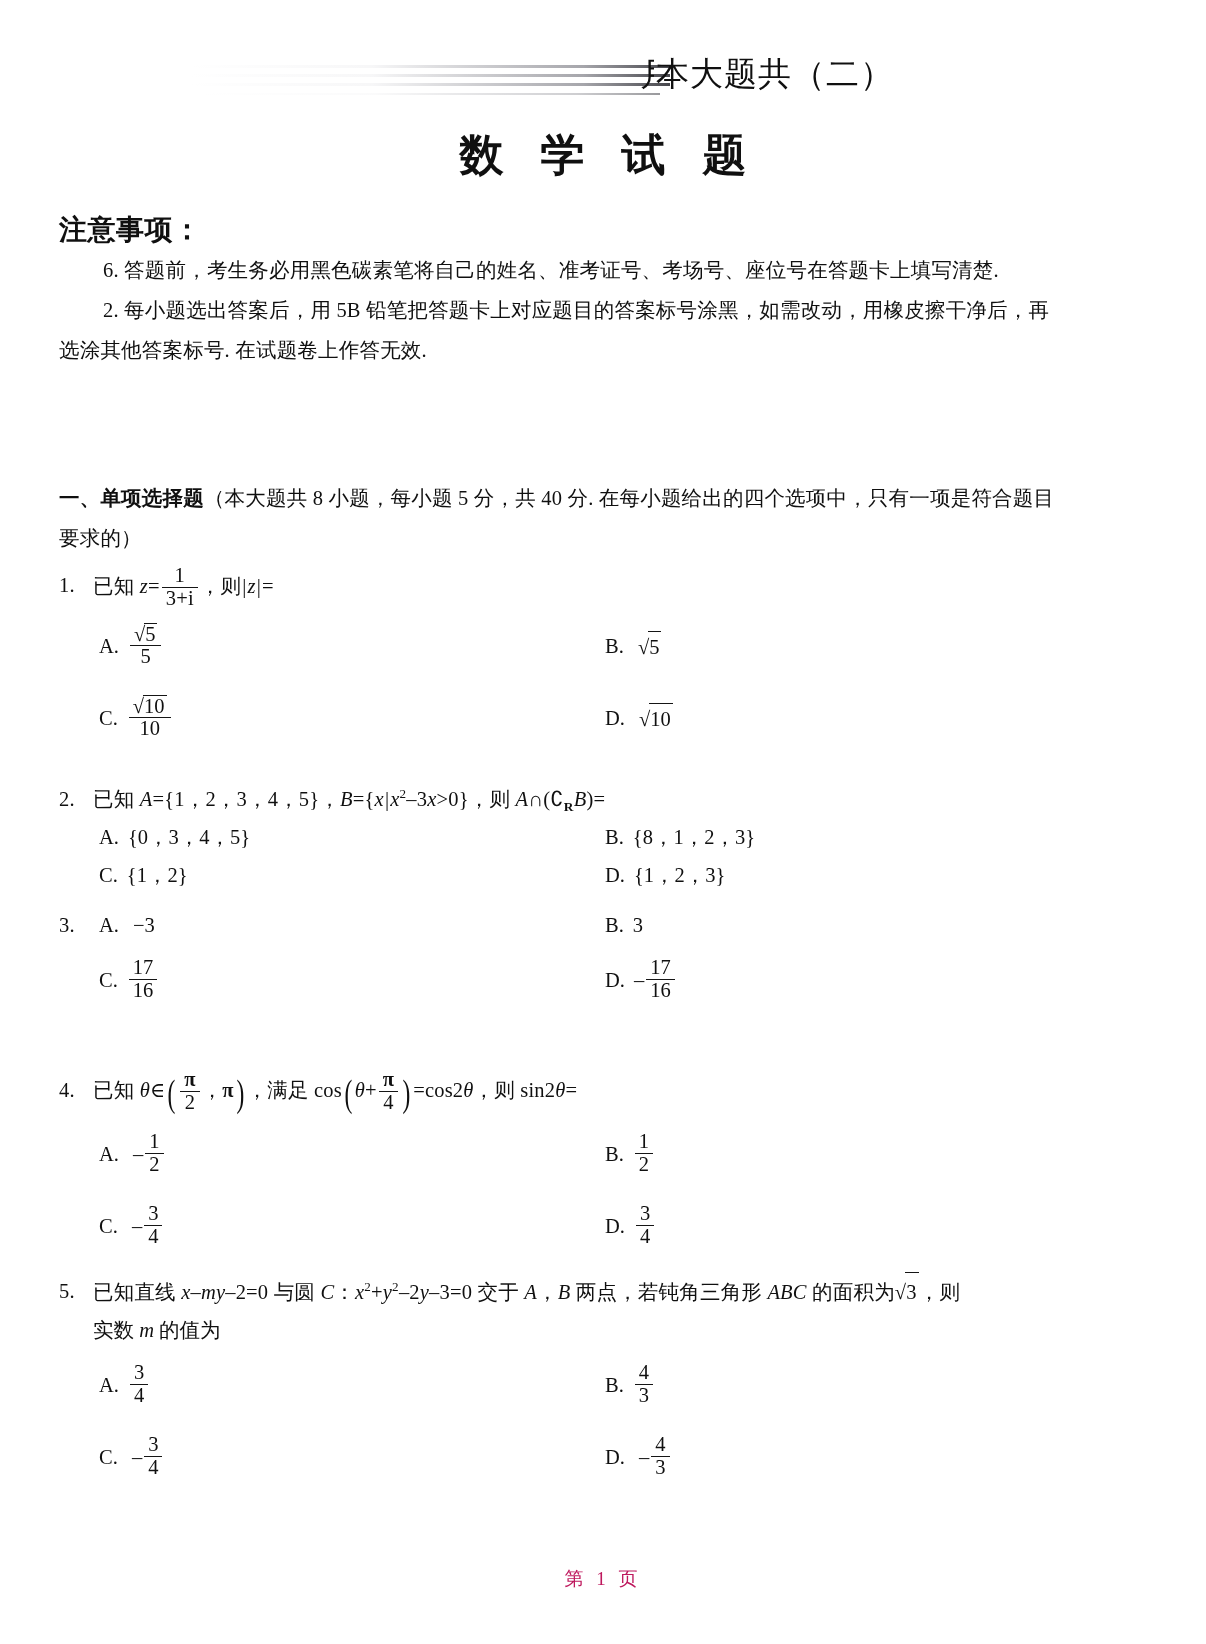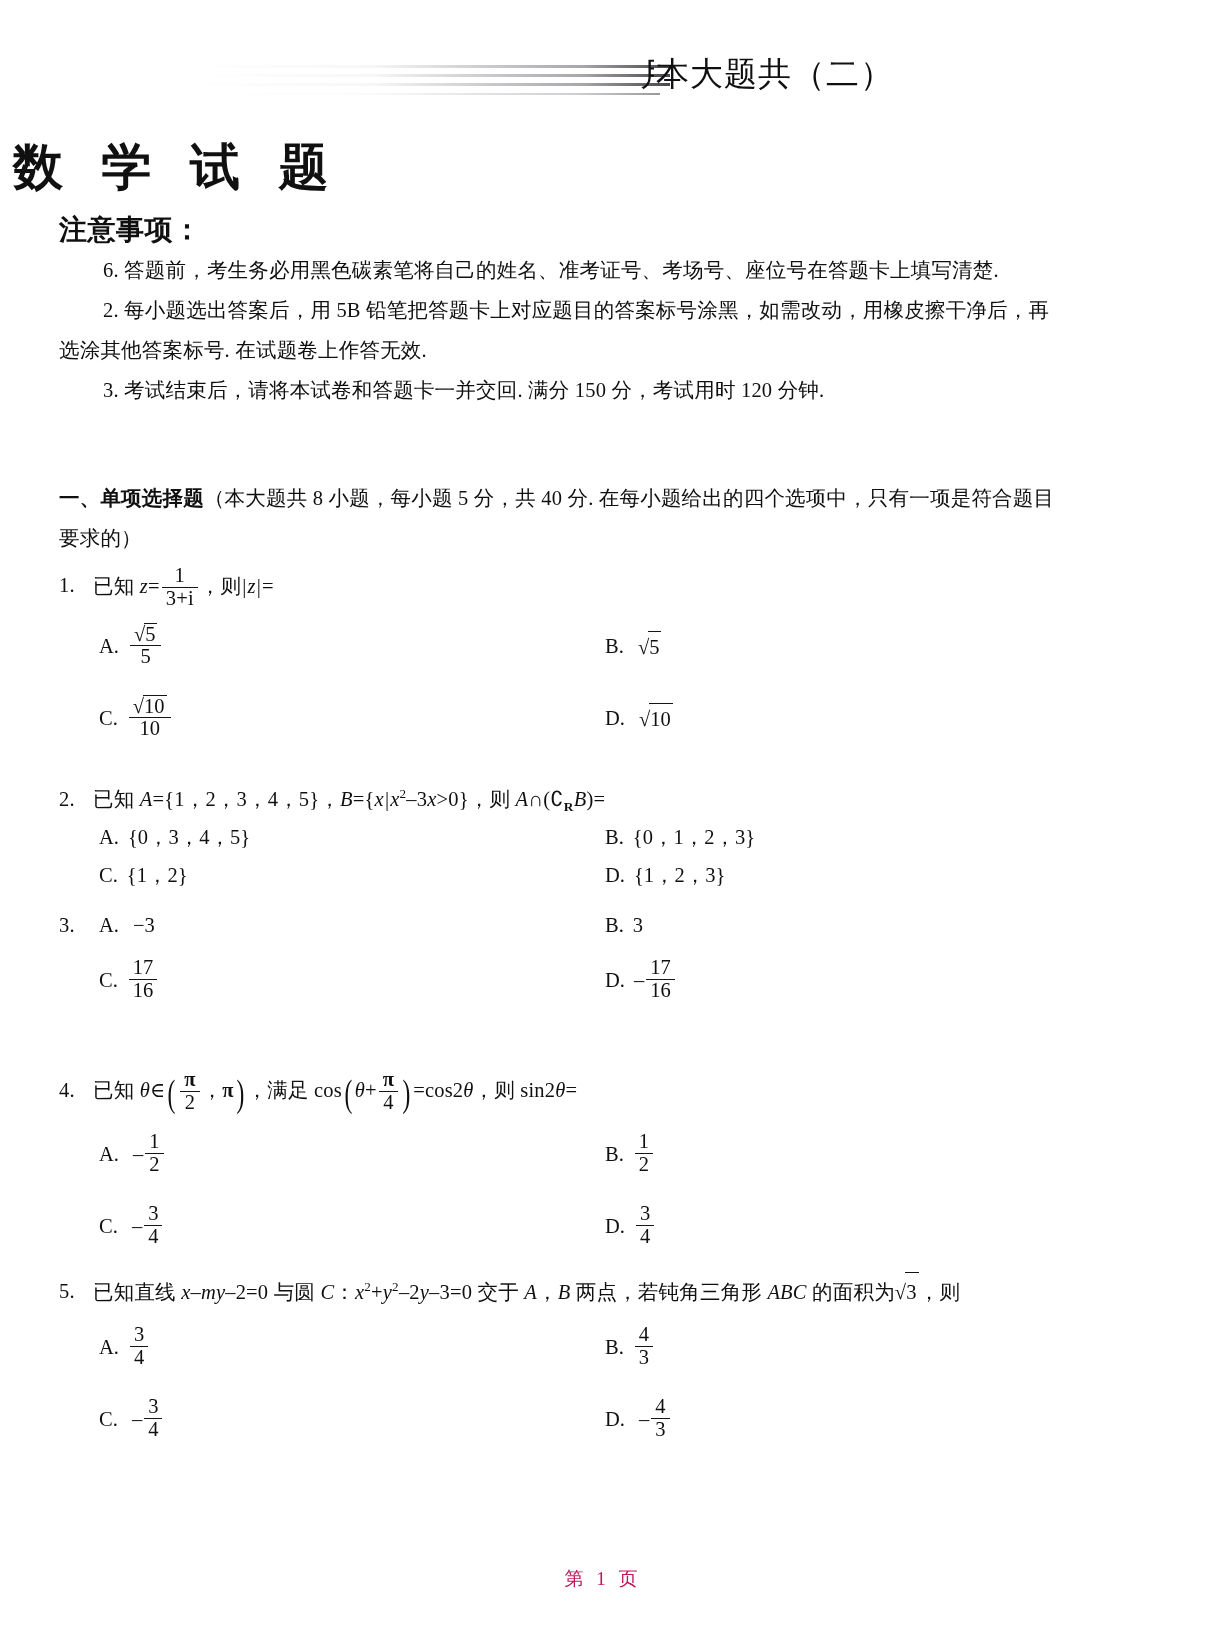--- a/index.html
+++ b/index.html
@@ -52,27 +52,26 @@
     overflow: hidden;
     vertical-align: bottom;
     margin-right: 2px;
   }
 
   .doc-title {
     position: absolute;
     top: 126px;
     left: 0;
     width: 1206px;
-    text-align: left;
-    font-size: 50px;
+    text-align: center;
+    font-size: 44px;
     font-weight: bold;
     letter-spacing: 13px;
     text-indent: 13px;
     font-family: "Liberation Serif", "DejaVu Serif", serif;
-    margin-top: 8px;
   }
 
   
   .notice {
     position: absolute;
     left: 59px;
     top: 210px;
     width: 1010px;
     font-size: 20.5px;
     line-height: 40px;
@@ -235,21 +234,20 @@
     <div class="smear s4"></div>
     <div class="header-title"><span class="frag">月</span><span>本大题共（二）</span></div>
   </div>
 
   <div class="doc-title">数 学 试 题</div>
 
   <div class="notice">
     <div class="notice-head">注意事项：</div>
     <div class="notice-item">6. 答题前，考生务必用黑色碳素笔将自己的姓名、准考证号、考场号、座位号在答题卡上填写清楚.</div>
     <div class="notice-item">2. 每小题选出答案后，用 5B 铅笔把答题卡上对应题目的答案标号涂黑，如需改动，用橡皮擦干净后，再选涂其他答案标号. 在试题卷上作答无效.</div>
-    <div class="notice-item">3. 考试结束后，请将本试卷和答题卡一并交回. 满分 150 分，考试用时 120 分钟.</div>
   </div>
 
   <div class="section-head"><b>一、单项选择题</b><span>（本大题共 8 小题，每小题 5 分，共 40 分. 在每小题给出的四个选项中，只有一项是符合题目要求的）</span></div>
 
   <div class="q" style="top:566px;">
     <div class="q-stem">
       <span class="q-num">1.</span>
       <span>已知&nbsp;<span class="mi">z</span>=<span class="frac"><span class="num">1</span><span class="den">3+<span class="up">i</span></span></span>，则<span class="vbar">|</span><span class="mi">z</span><span class="vbar">|</span>=</span>
     </div>
     <div class="opts">
@@ -282,21 +280,21 @@
       <span>已知&nbsp;<span class="mi">A</span>={1，2，3，4，5}，<span class="mi">B</span>={<span class="mi">x</span><span class="vbar">|</span><span class="mi">x</span><sup class="ex">2</sup>–3<span class="mi">x</span>&gt;0}，则&nbsp;<span class="mi">A</span>∩(<span class="complement">∁<sub class="sb mb">R</sub></span><span class="mi">B</span>)=</span>
     </div>
     <div class="opts">
       <div class="opt-row short">
         <div class="opt">
             <span class="lab">A.</span>
             <span>{0，3，4，5}</span>
           </div>
         <div class="opt">
             <span class="lab">B.</span>
-            <span>{0，1，2，3}</span>
+            <span>{8，1，2，3}</span>
           </div>
       </div>
       <div class="opt-row short">
         <div class="opt">
             <span class="lab">C.</span>
             <span>{1，2}</span>
           </div>
         <div class="opt">
             <span class="lab">D.</span>
             <span>{1，2，3}</span>
@@ -366,20 +364,21 @@
           </div>
       </div>
     </div>
   </div>
 
   <div class="q" style="top:1272px;">
     <div class="q-stem">
       <span class="q-num">5.</span>
       <span>已知直线&nbsp;<span class="mi">x</span>–<span class="mi">my</span>–2=0 与圆&nbsp;<span class="mi">C</span>：<span class="mi">x</span><sup class="ex">2</sup>+<span class="mi">y</span><sup class="ex">2</sup>–2<span class="mi">y</span>–3=0 交于&nbsp;<span class="mi">A</span>，<span class="mi">B</span>&nbsp;两点，若钝角三角形&nbsp;<span class="mi">ABC</span>&nbsp;的面积为<span class="rad"><span class="sign">√</span><span class="body">3</span></span>，则</span>
     </div>
+    <div class="q-stem2">实数&nbsp;<span class="mi">m</span>&nbsp;的值为</div>
     <div class="opts">
       <div class="opt-row tall">
         <div class="opt">
             <span class="lab">A.</span>
             <span class="frac">
               <span class="num">3</span>
               <span class="den">4</span>
             </span>
           </div>
         <div class="opt">

